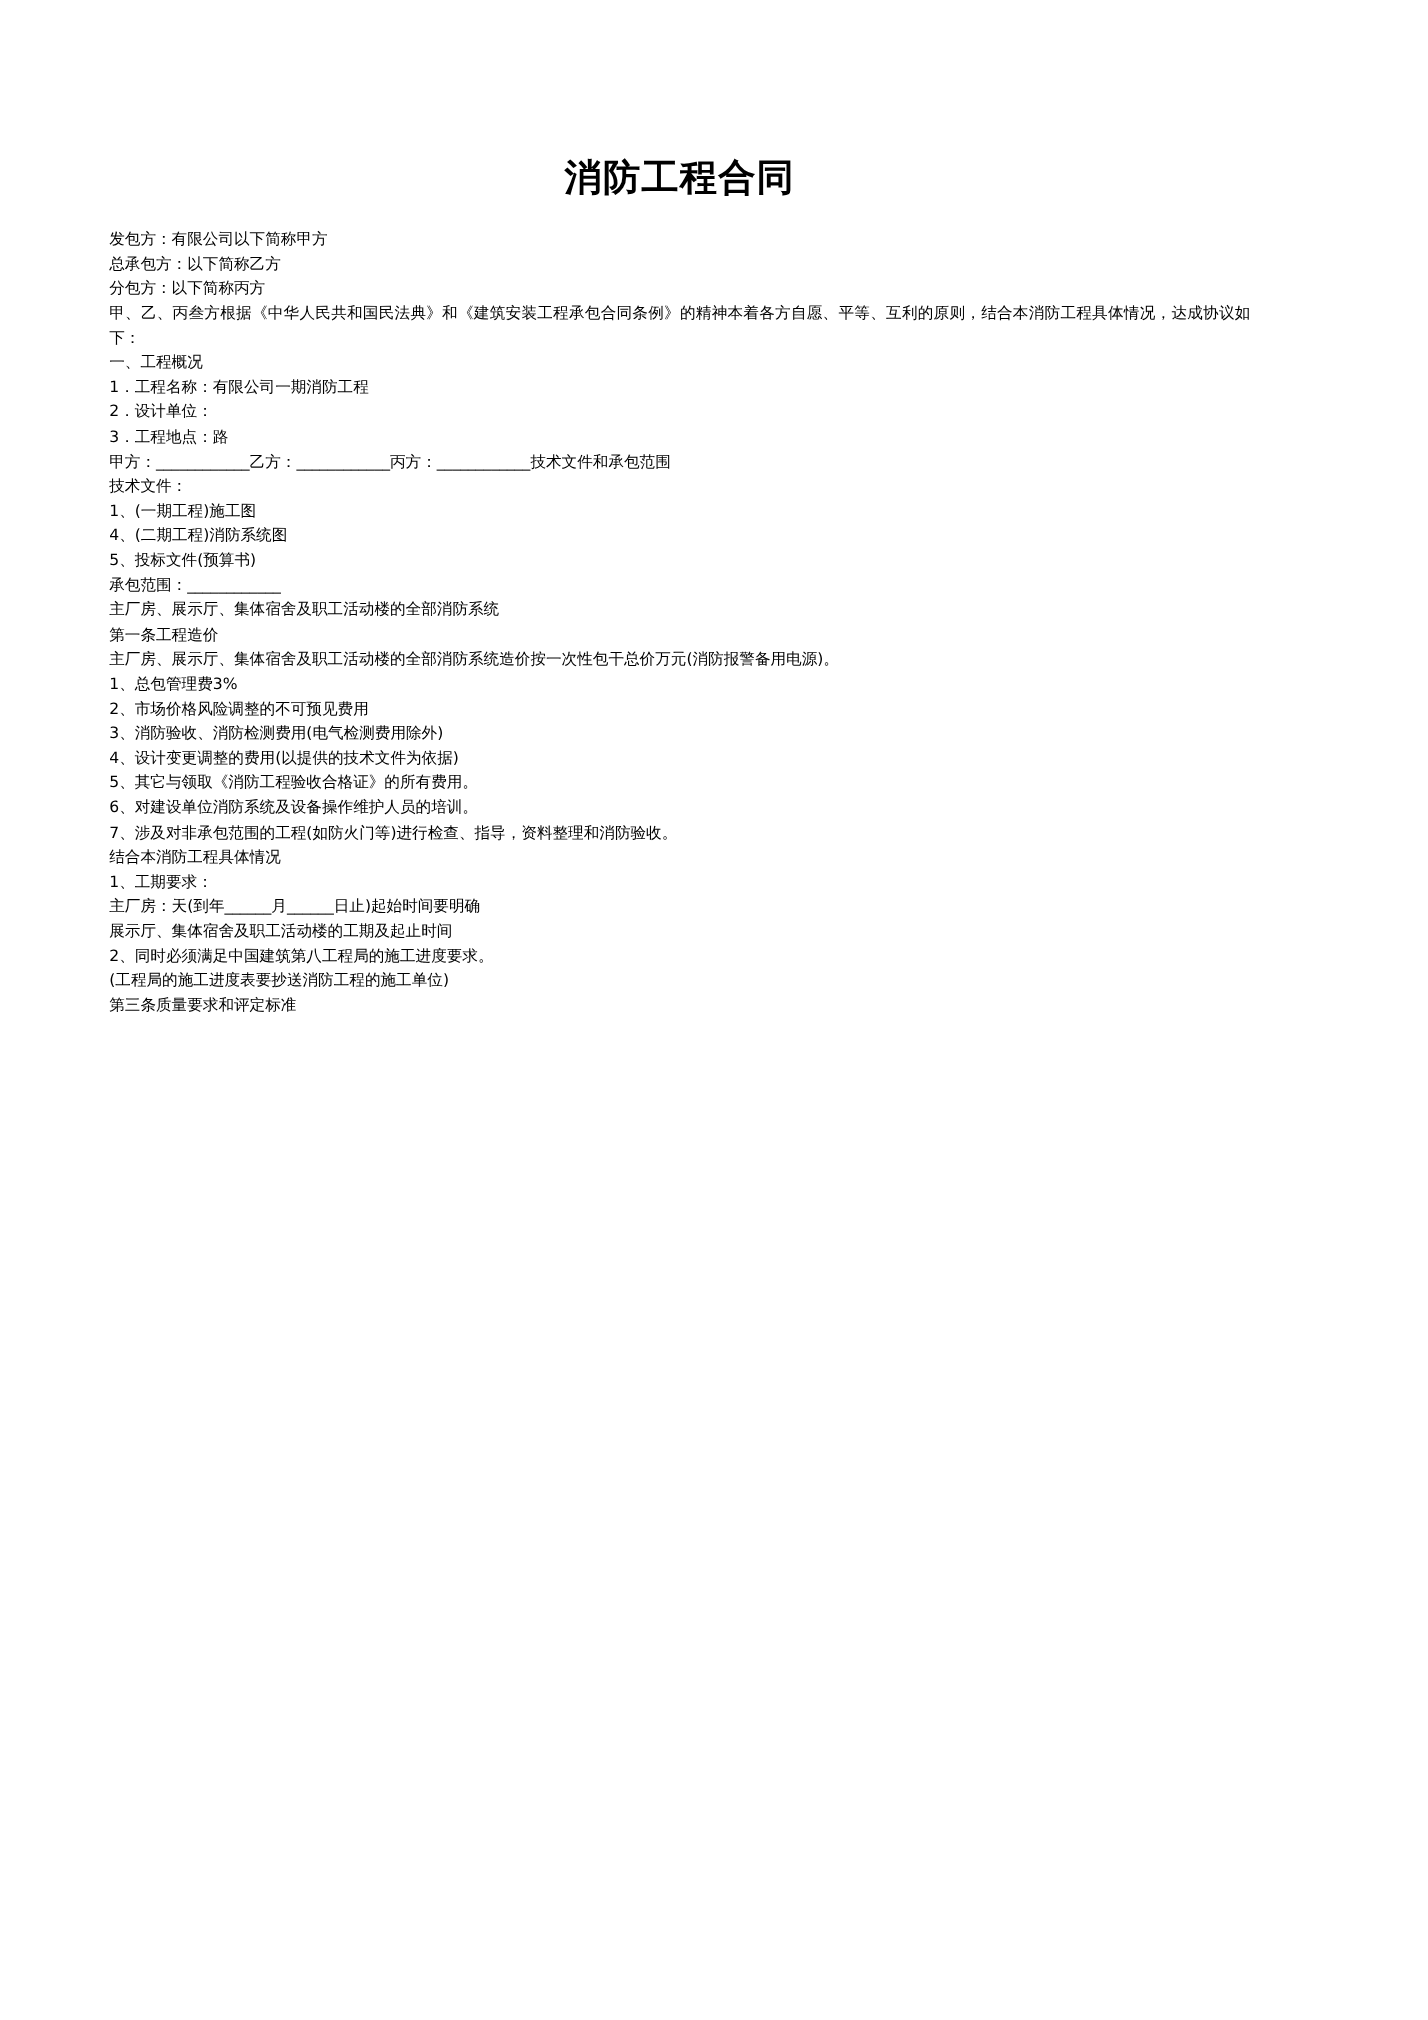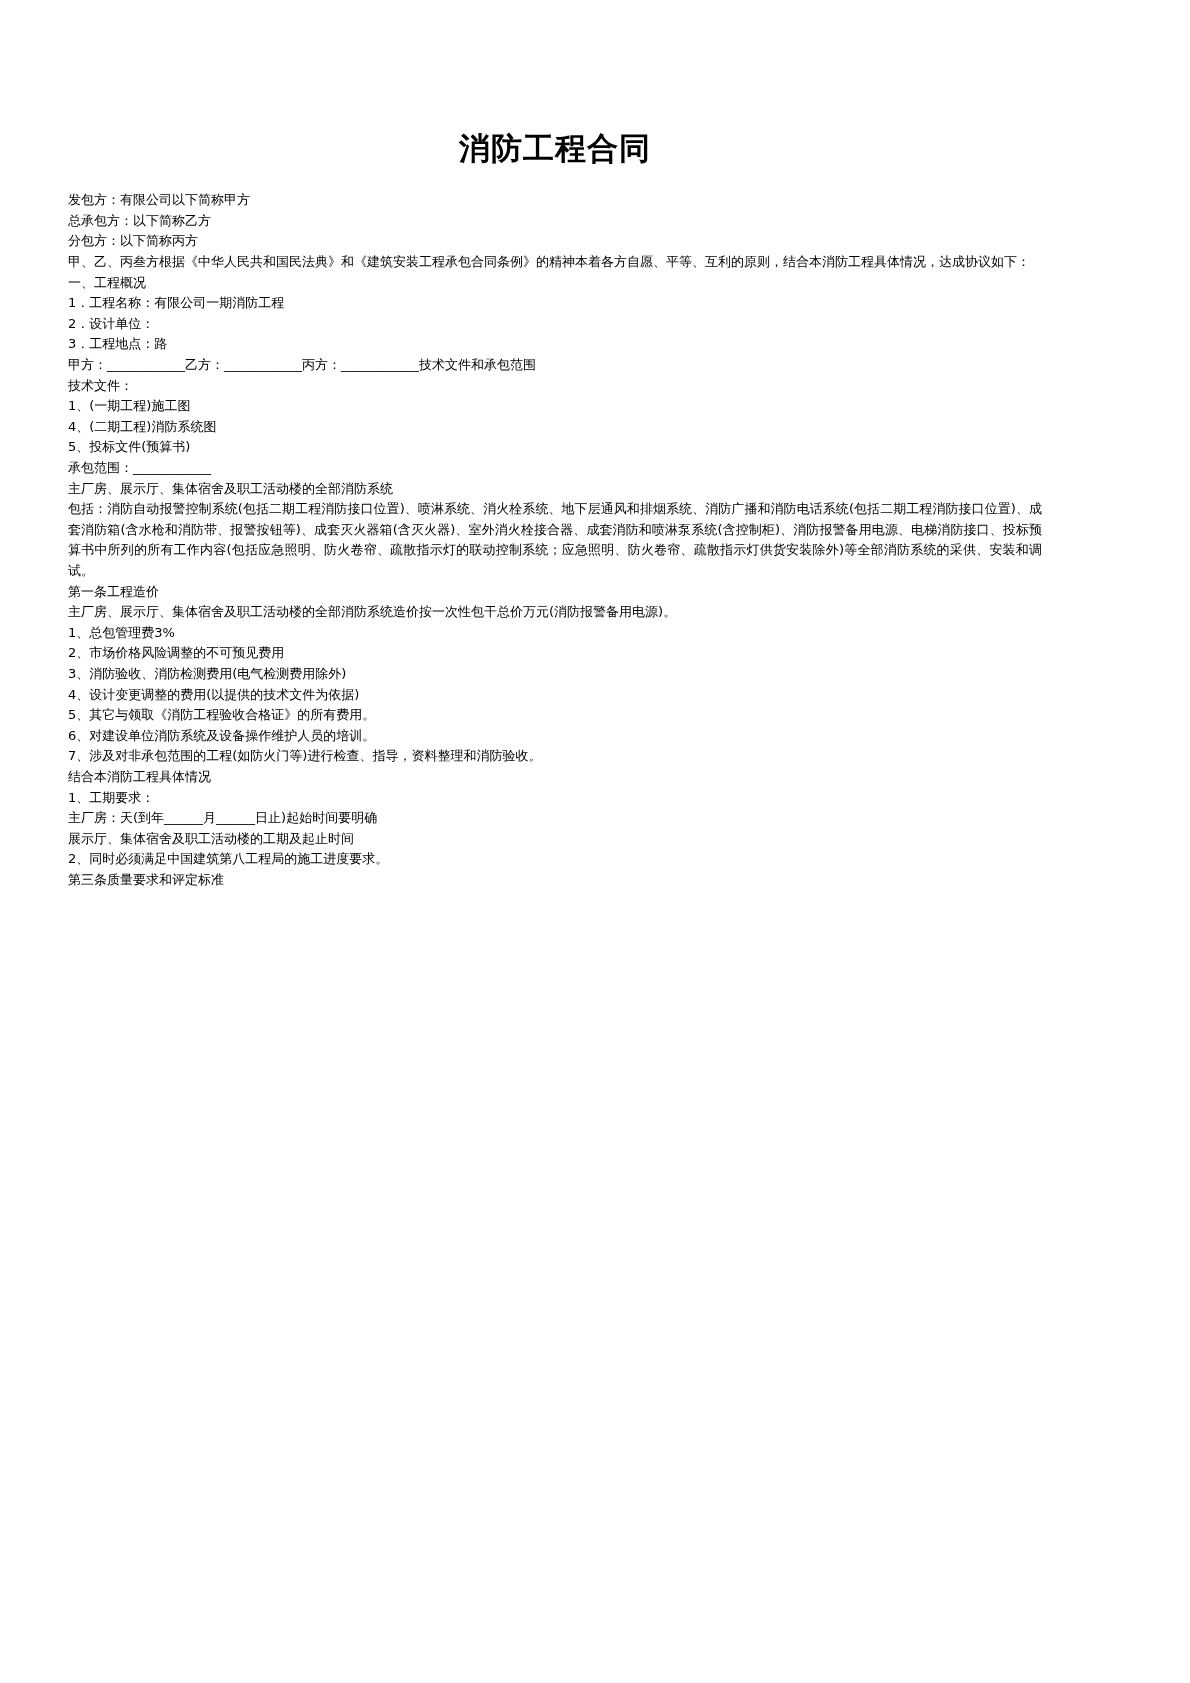--- a/index.html
+++ b/index.html
@@ -8,21 +8,21 @@
     background: #ffffff;
   }
   body {
     font-family: "DejaVu Sans", "Liberation Sans", sans-serif;
     color: #000000;
   }
   .page {
     width: 1190px;
     height: 1683px;
     box-sizing: border-box;
-    padding: 128px 148px 60px 68px;
+    padding: 128px 148px 60px 91px;
     background: #ffffff;
     position: relative;
   }
   .doc-title {
     text-align: center;
     font-size: 31px;
     font-weight: bold;
     letter-spacing: 1px;
     margin: 0 0 22px 0;
     line-height: 1.3;
@@ -54,30 +54,30 @@
     <p class="para">1．工程名称：有限公司一期消防工程</p>
     <p class="para">2．设计单位：</p>
     <p class="para">3．工程地点：路</p>
     <p class="para">甲方：____________乙方：____________丙方：____________技术文件和承包范围</p>
     <p class="para">技术文件：</p>
     <p class="para">1、(一期工程)施工图</p>
     <p class="para">4、(二期工程)消防系统图</p>
     <p class="para">5、投标文件(预算书)</p>
     <p class="para">承包范围：____________</p>
     <p class="para">主厂房、展示厅、集体宿舍及职工活动楼的全部消防系统</p>
-    <p class="para">包括：消防自动报警控制系统(包括二期工程消防接口位置)、喷淋系统、消火栓系统、地下层通风和排烟系统、消防广播和消防电话系统(包括二期工程消防接口位置)、成套消防箱(含水枪和消防带、报警按钮等)、成套灭火器箱(含灭火器)、室外消火栓接合器、成套消防和喷淋泵系统(含控制柜)、消防报警备用电源、电梯消防接口、投标预算书中所列的所有工作内容(包括应急照明、防火卷帘、疏散指示灯的联动控制系统；应急照明、防火卷帘、疏散指示灯供货安装除外)等全部消防系统的采供、安装和调试。</p>
     <p class="para">第一条工程造价</p>
     <p class="para">主厂房、展示厅、集体宿舍及职工活动楼的全部消防系统造价按一次性包干总价万元(消防报警备用电源)。</p>
     <p class="para">1、总包管理费3%</p>
     <p class="para">2、市场价格风险调整的不可预见费用</p>
     <p class="para">3、消防验收、消防检测费用(电气检测费用除外)</p>
     <p class="para">4、设计变更调整的费用(以提供的技术文件为依据)</p>
     <p class="para">5、其它与领取《消防工程验收合格证》的所有费用。</p>
     <p class="para">6、对建设单位消防系统及设备操作维护人员的培训。</p>
     <p class="para">7、涉及对非承包范围的工程(如防火门等)进行检查、指导，资料整理和消防验收。</p>
     <p class="para">结合本消防工程具体情况</p>
     <p class="para">1、工期要求：</p>
     <p class="para">主厂房：天(到年______月______日止)起始时间要明确</p>
     <p class="para">展示厅、集体宿舍及职工活动楼的工期及起止时间</p>
     <p class="para">2、同时必须满足中国建筑第八工程局的施工进度要求。</p>
+    <p class="para">(工程局的施工进度表要抄送消防工程的施工单位)</p>
     <p class="para">第三条质量要求和评定标准</p>
   </div>
 </div>
 
 </body></html>

